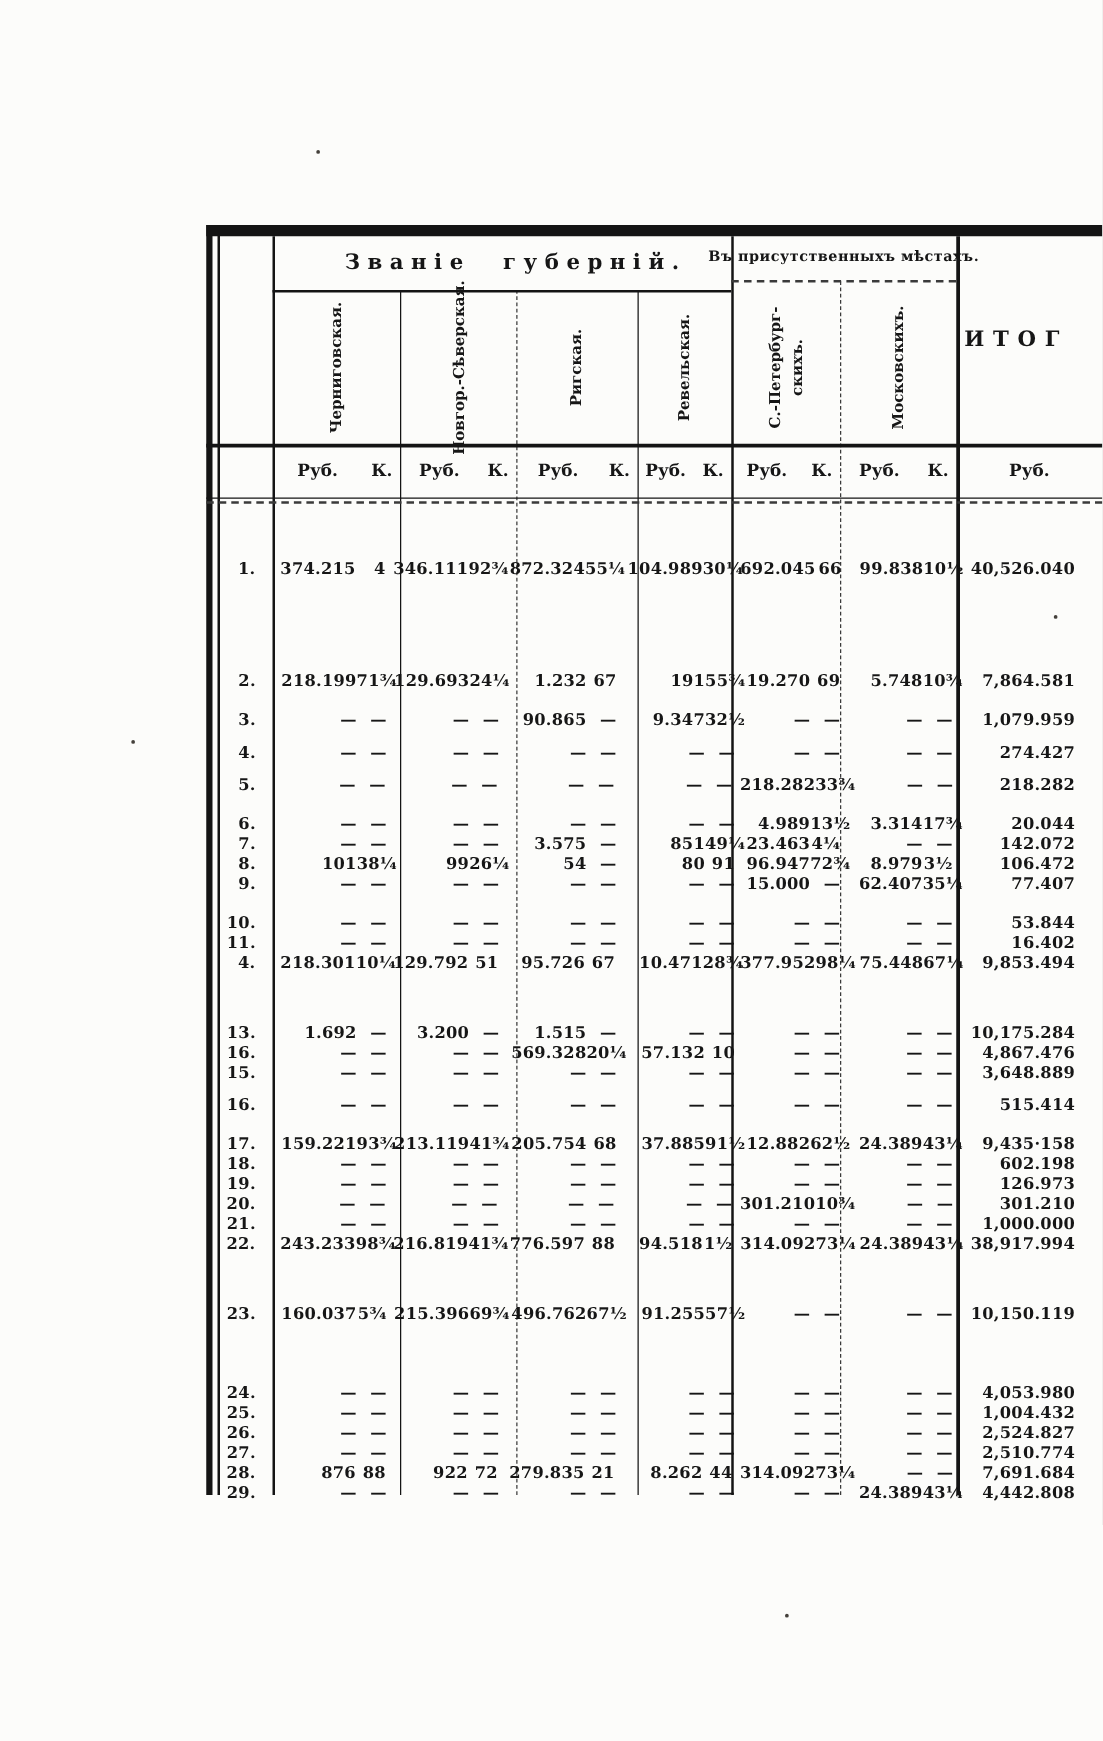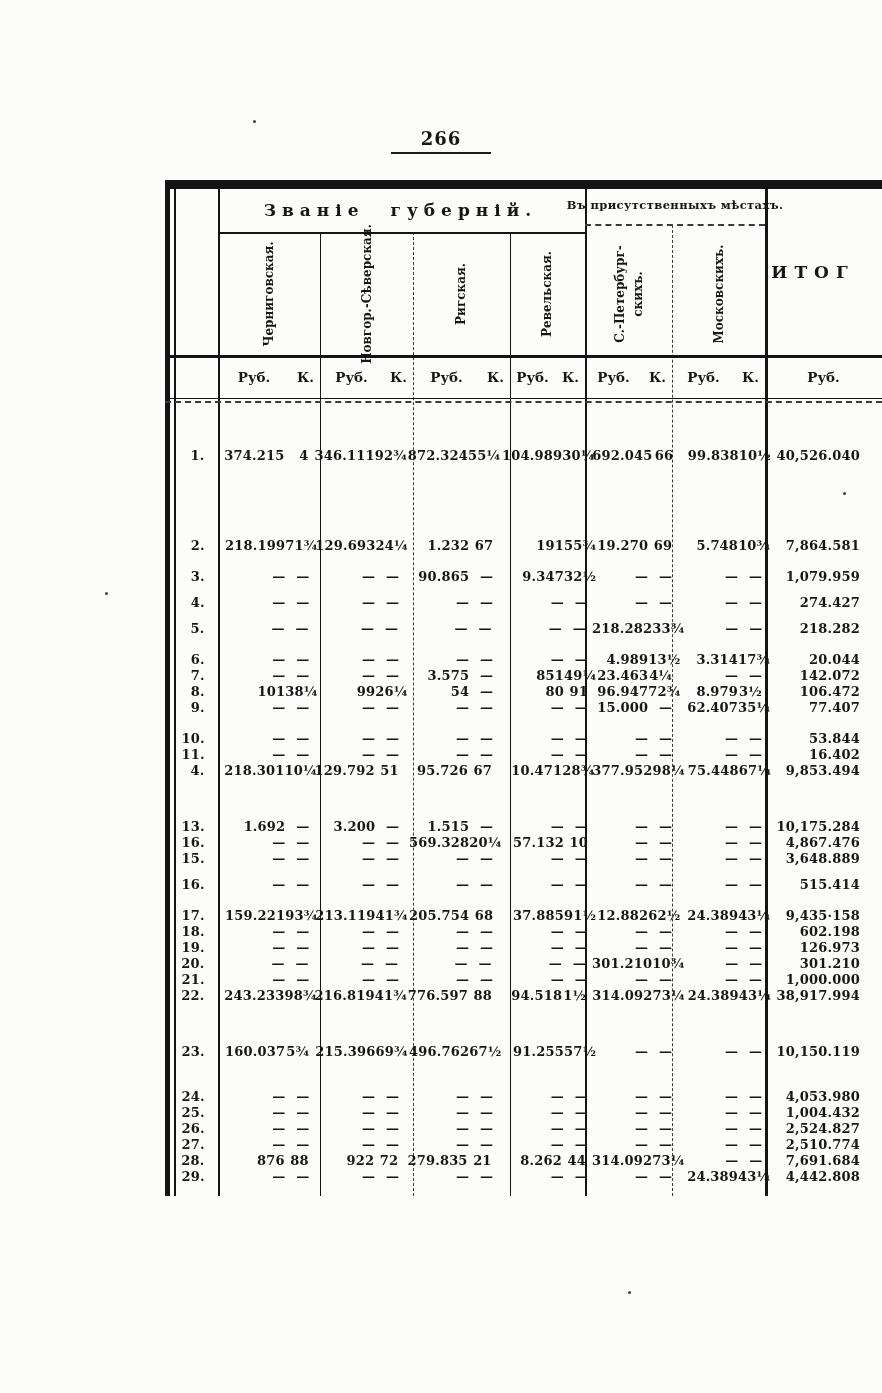--- a/index.html
+++ b/index.html
@@ -23,21 +23,21 @@
   }
   
   .table{
     position:absolute;left:165px;top:180px;width:717px;height:1016px;
   }
   .hline,.vline{position:absolute;background:#141414;}
   .dashedv{background:none;border-left:1px dashed #3a3a3a;}
   .dashedh{background:none;border-top:2px dashed #3a3a3a;}
   
   .h-group1{
-    position:absolute;left:52px;top:8px;width:367px;height:44px;
+    position:absolute;left:64px;top:8px;width:367px;height:44px;
     display:flex;align-items:center;justify-content:center;
     font-weight:700;font-size:17px;letter-spacing:6px;word-spacing:14px;white-space:nowrap;
   }
   .h-group2{
     position:absolute;left:420px;top:6px;width:180px;height:38px;
     display:flex;align-items:center;justify-content:center;
     font-weight:700;font-size:11.5px;letter-spacing:.4px;white-space:nowrap;
   }
   .h-total{
     position:absolute;left:600px;top:8px;width:96px;height:167px;
@@ -63,39 +63,36 @@
   .ucell .kop{width:30px;text-align:right;padding-right:6px;box-sizing:border-box;}
   .ucell-total{
     position:absolute;top:175px;height:43px;left:600px;width:117px;
     display:flex;align-items:center;justify-content:center;
     font-weight:700;font-size:13.5px;
   }
   
   .tbody{position:absolute;left:0;top:222px;width:717px;}
   .row{display:flex;height:16px;align-items:center;font-weight:700;font-size:13px;letter-spacing:.2px;}
   .g-first{margin-top:45px}.g-xl{margin-top:74px}.g-l{margin-top:40px}
-  .g-l2{margin-top:29px}.g-m{margin-top:15px}.g-s{margin-top:10px}.g-0{margin-top:0}
+  .g-l2{margin-top:47px}.g-m{margin-top:15px}.g-s{margin-top:10px}.g-0{margin-top:0}
   .c{box-sizing:border-box;}
   .num{width:53px;text-align:right;padding-right:12px;}
   .pair{display:flex;}
   .w0{width:102px}.w1{width:93px}.w2{width:97px}.w3{width:98px}.w4{width:87px}.w5{width:93px}
   .pair .rub{flex:1;text-align:right;}
   .pair .kop{width:30px;text-align:right;padding-right:6px;box-sizing:border-box;}
   .total{width:117px;text-align:right;padding-right:22px;}
   
   .speck{position:absolute;width:3px;height:3px;border-radius:50%;background:#44403a;}
 </style>
 </head>
 <body>
 
 <div class="page">
 
-  <div class="page-number">
-    <span class="pn-inner">266</span>
-  </div>
 
   <div class="speck" style="left:253px;top:120px"></div>
   <div class="speck" style="left:843px;top:492px"></div>
   <div class="speck" style="left:105px;top:592px"></div>
   <div class="speck" style="left:628px;top:1291px"></div>
 
   <div class="table">
 
     <div class="hline" style="left:0;top:0;width:717px;height:9px"></div>
     <div class="vline" style="left:0;top:0;width:5px;height:1016px"></div>

